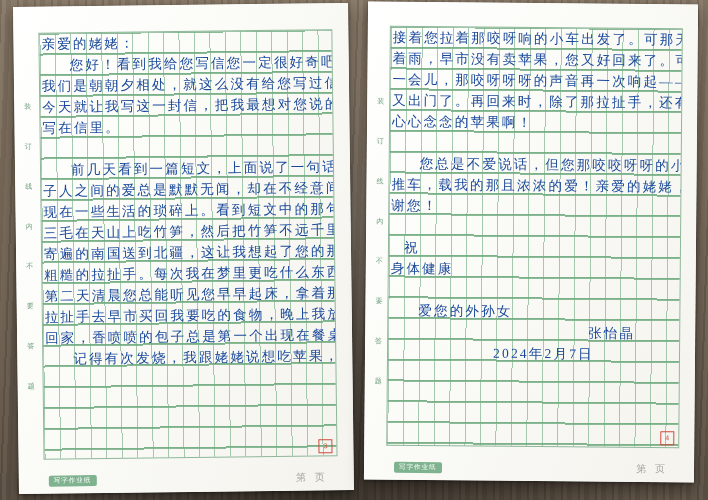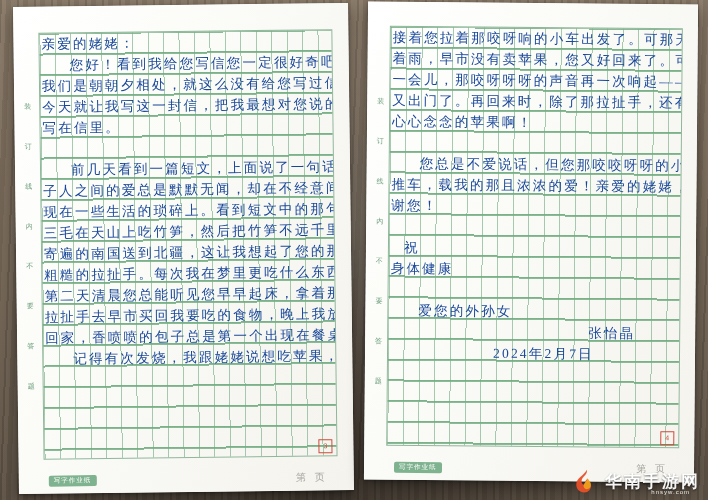--- a/index.html
+++ b/index.html
@@ -313,24 +313,14 @@
         <div class="corner-num">4</div>
       </div>
 
       <div class="sheet-footer">
         <span class="footer-badge">写字作业纸</span>
         <span class="footer-page">第    页</span>
       </div>
     </div>
   </div>
 
-  <div id="watermark">
-    <div id="wm-flame">
-      <svg viewBox="0 0 32 32" width="26" height="26" aria-hidden="true">
-        <path d="M17 2c1 5-3 7-5 10-2 3-2 6 0 8 1 1 2 1 3 0-1-3 1-5 3-7 1 4 4 5 4 9 0 4-3 8-8 8-6 0-10-4-10-10C4 12 13 10 17 2z" fill="#e8502a"></path>
-        <path d="M18 13c2 3 4 4 4 8 0 3-2 5-5 5-2 0-4-2-4-4 0-3 4-5 5-9z" fill="#f7a11a"></path>
-      </svg>
-    </div>
-    <div id="wm-text">华南手游网</div>
-    <div id="wm-sub">hnsyw.com</div>
-  </div>
 
 </div>
 
 </body></html>

